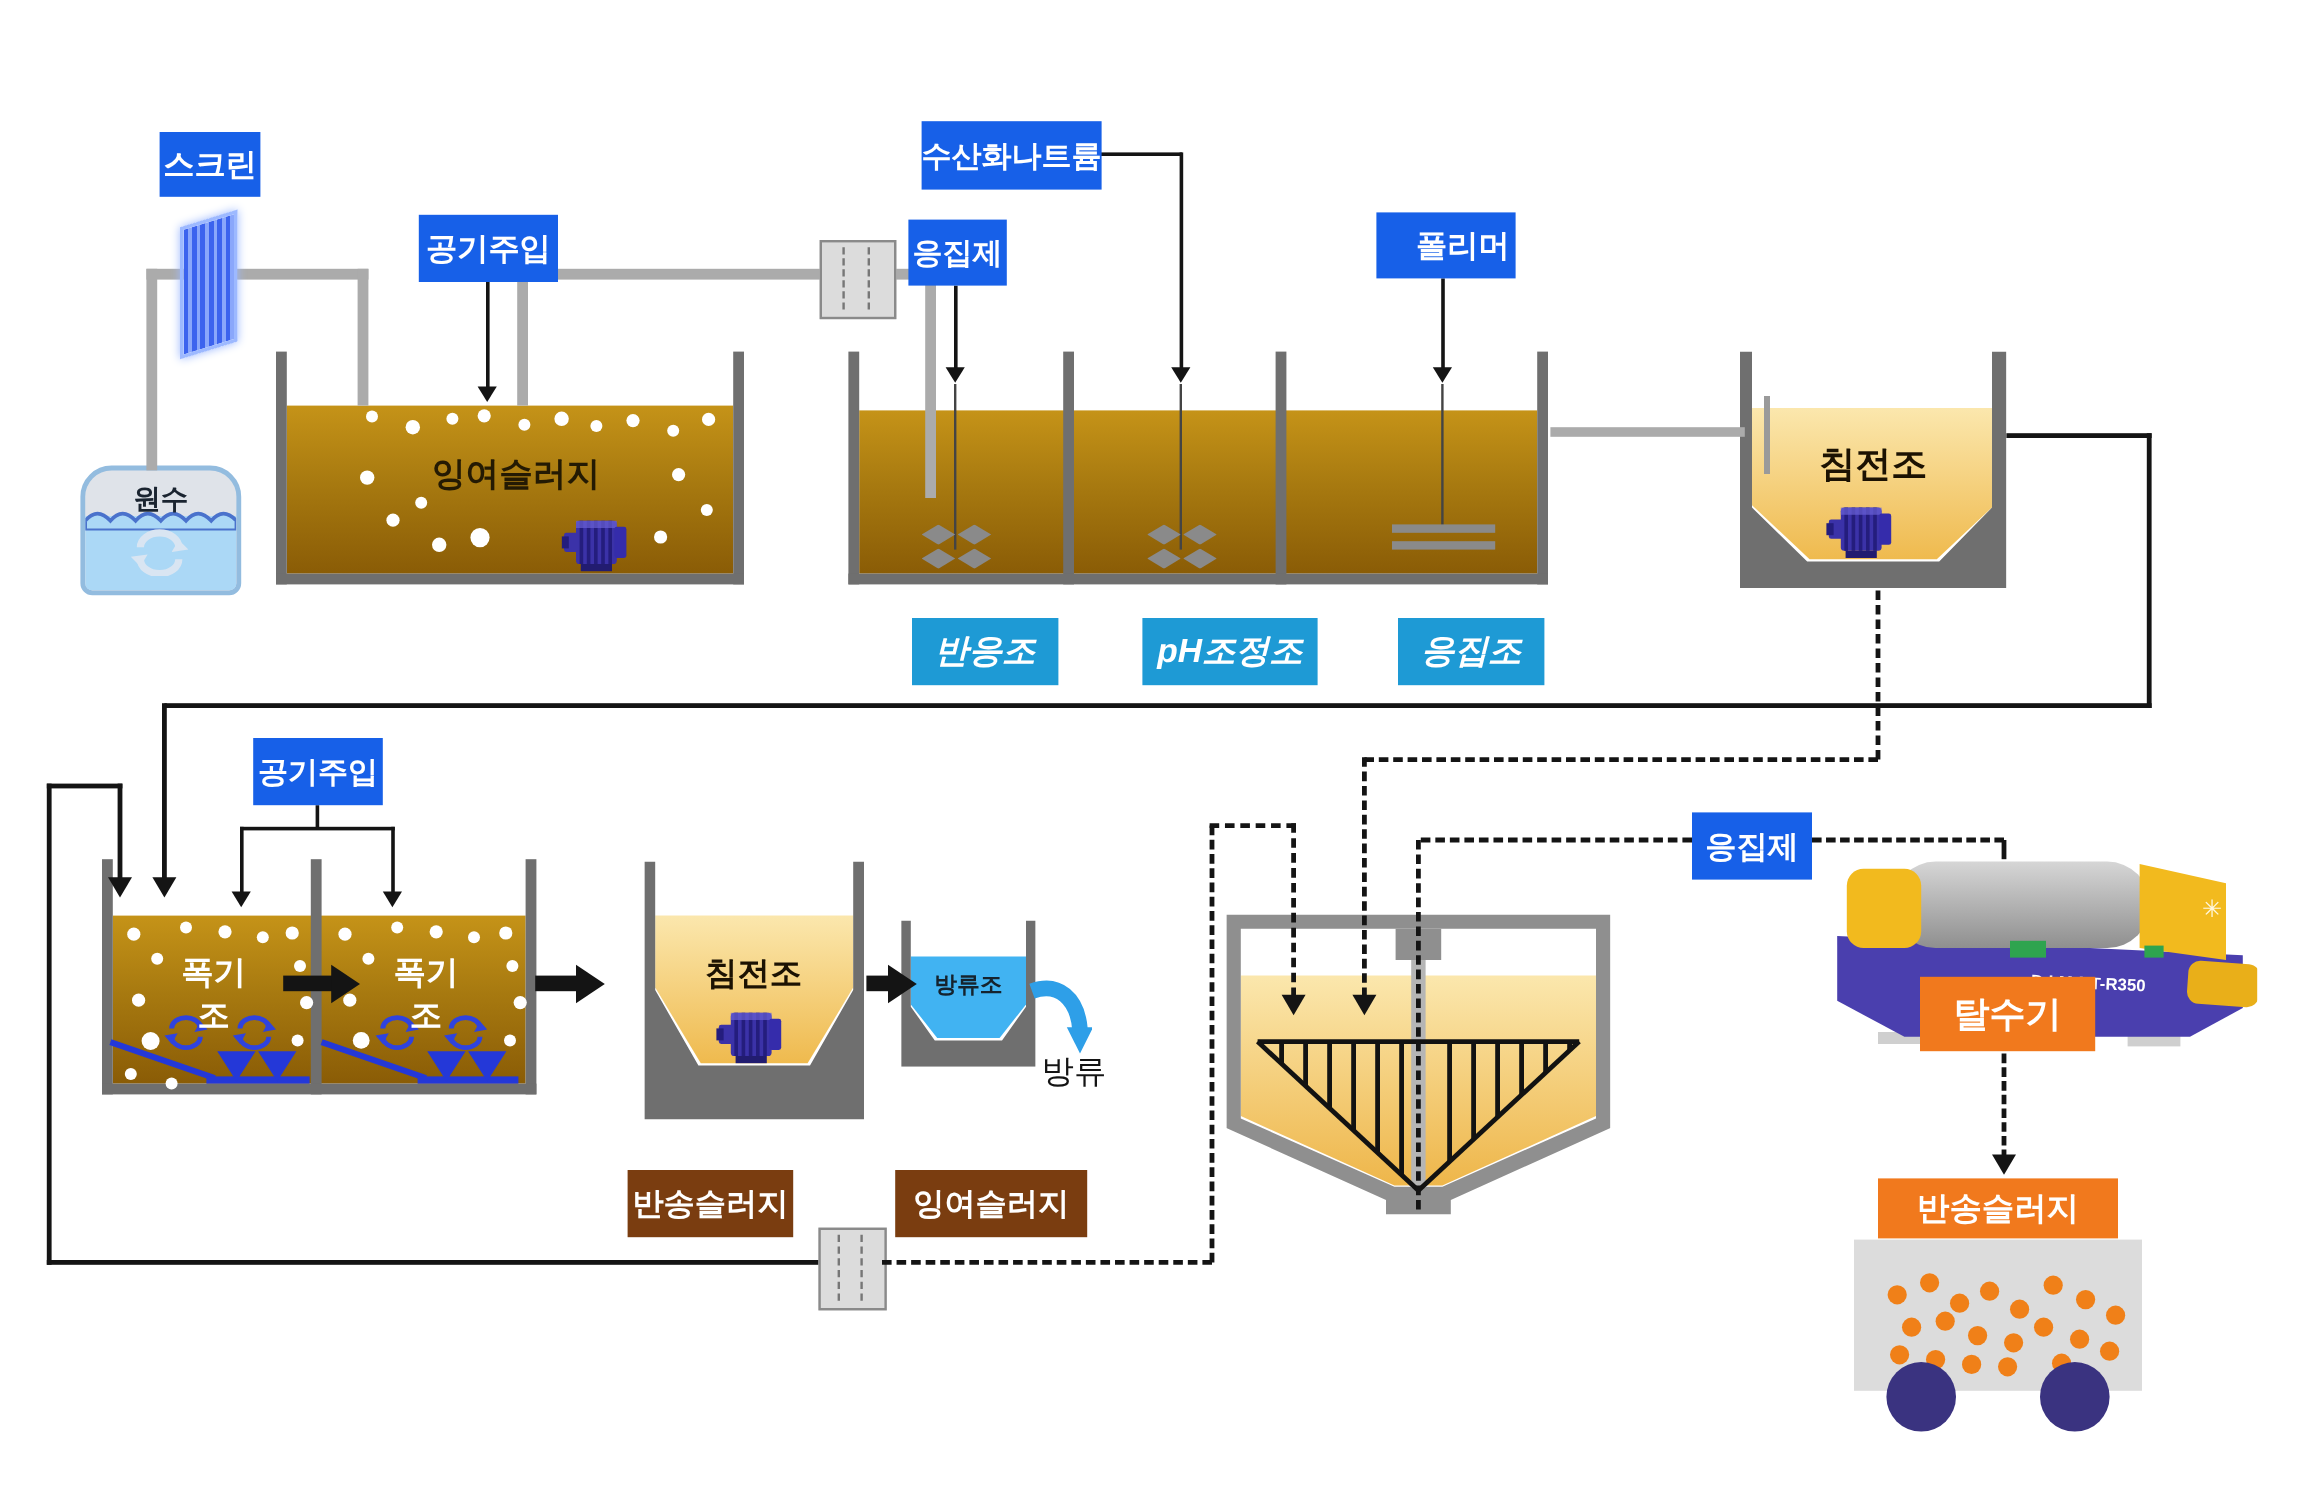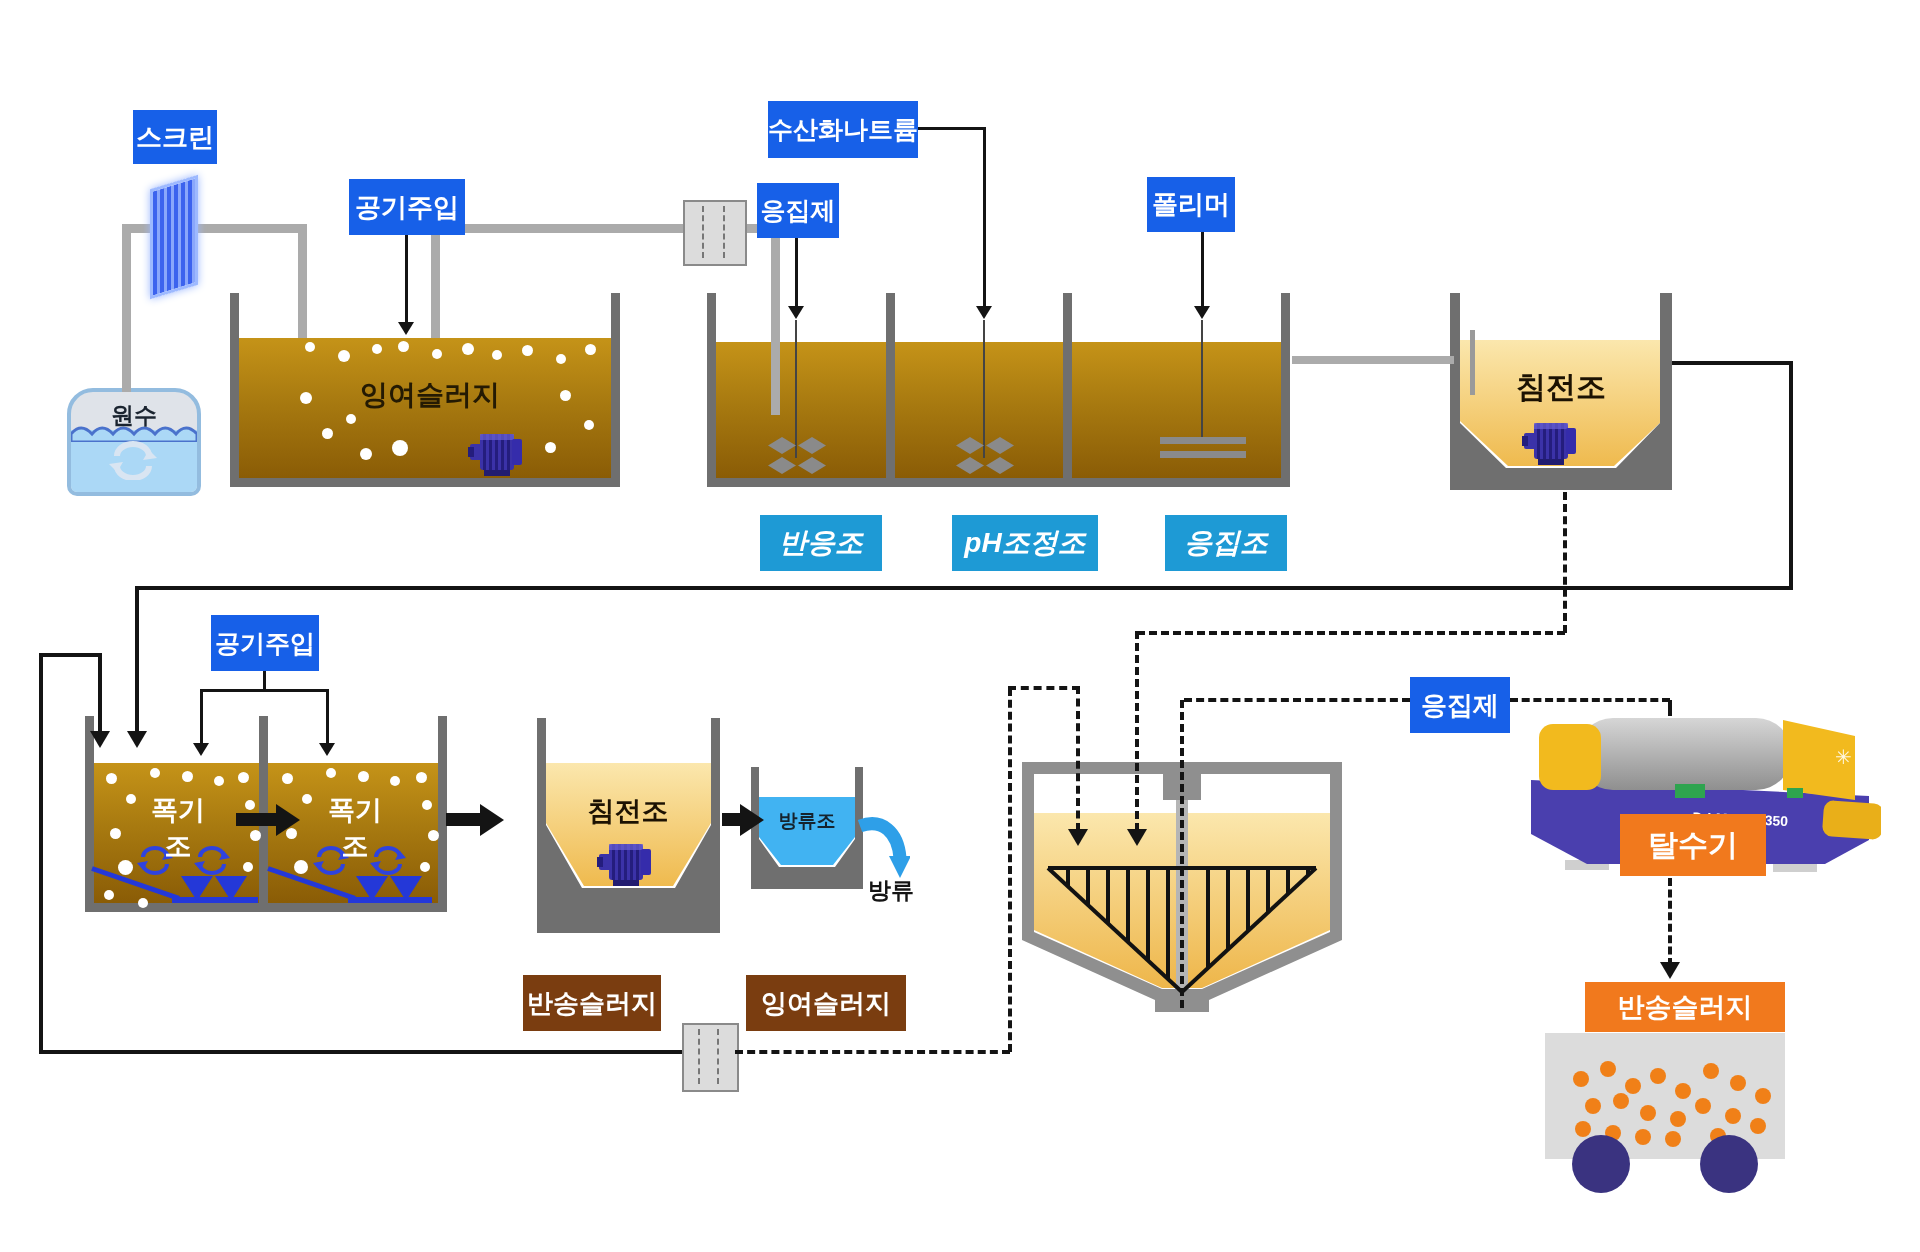--- a/index.html
+++ b/index.html
@@ -3,21 +3,21 @@
 <meta charset="utf-8">
 <style>
   html,body{margin:0;padding:0;background:#fff;}
   #canvas{position:relative;width:1920px;height:1252px;background:#ffffff;overflow:hidden;
           font-family:"Liberation Sans","DejaVu Sans",sans-serif;}
   .abs{position:absolute;}
   .lbl{position:absolute;display:flex;align-items:center;justify-content:center;
        color:#fff;font-weight:700;background:#1760e8;letter-spacing:0;}
   .lbl.cyan{background:#1e9ad5;font-style:italic;}
   .lbl.brown{background:#7a3d10;}
-  .lbl.orange{background:#f1791d;margin-left:20px;}
+  .lbl.orange{background:#f1791d;}
   .wall{position:absolute;background:#6f6f6f;}
   .pipe{position:absolute;background:#ababab;}
   .sline{position:absolute;background:#141414;}
   .dashh{position:absolute;border-top:4px dashed #141414;height:0;}
   .dashv{position:absolute;border-left:4px dashed #141414;width:0;}
   .thin{position:absolute;background:#444;}
   .bub{position:absolute;background:#fff;border-radius:50%;}
   .txt{position:absolute;font-weight:700;color:#241a03;}
   .ahd{position:absolute;width:0;height:0;border-left:10px solid transparent;
        border-right:10px solid transparent;border-top:17px solid #141414;}
@@ -367,29 +367,29 @@
   </div>
   <div class="abs" style="left:1572px;top:1135px;width:58px;height:58px;border-radius:50%;background:#3a3380;"></div>
   <div class="abs" style="left:1700px;top:1135px;width:58px;height:58px;border-radius:50%;background:#3a3380;"></div>
 
 
   <div class="lbl" style="left:133px;top:110px;width:84px;height:54px;font-size:26px;">스크린</div>
   <div class="lbl" style="left:349px;top:179px;width:116px;height:56px;font-size:26px;">공기주입</div>
   <div class="txt" style="left:350px;top:376px;width:160px;text-align:center;font-size:28px;">잉여슬러지</div>
   <div class="lbl" style="left:768px;top:101px;width:150px;height:57px;font-size:25px;">수산화나트륨</div>
   <div class="lbl" style="left:757px;top:183px;width:82px;height:55px;font-size:25px;">응집제</div>
-  <div class="lbl" style="left:1147px;top:177px;width:88px;height:55px;font-size:26px;">폴리머</div>
+  <div class="lbl" style="left:1147px;top:177px;width:88px;height:55px;font-size:26px;padding-left:28px;">폴리머</div>
   <div class="lbl cyan" style="left:760px;top:515px;width:122px;height:56px;font-size:28px;">반응조</div>
   <div class="lbl cyan" style="left:952px;top:515px;width:146px;height:56px;font-size:28px;">pH조정조</div>
   <div class="lbl cyan" style="left:1165px;top:515px;width:122px;height:56px;font-size:28px;">응집조</div>
 
   <div class="lbl" style="left:211px;top:615px;width:108px;height:56px;font-size:25px;">공기주입</div>
   <div class="abs" style="left:140px;top:792px;width:76px;text-align:center;font-size:27px;font-weight:700;color:#fff;">폭기조</div>
   <div class="abs" style="left:317px;top:792px;width:76px;text-align:center;font-size:27px;font-weight:700;color:#fff;">폭기조</div>
-  <div class="abs" style="left:868px;top:875px;width:60px;font-size:23px;font-weight:700;color:#141414;">방류</div>
+  <div class="abs" style="left:868px;top:875px;width:60px;font-size:27px;font-weight:400;color:#141414;">방류</div>
   <div class="lbl brown" style="left:523px;top:975px;width:138px;height:56px;font-size:26px;">반송슬러지</div>
   <div class="lbl brown" style="left:746px;top:975px;width:160px;height:56px;font-size:26px;">잉여슬러지</div>
   <div class="lbl" style="left:1410px;top:677px;width:100px;height:56px;font-size:26px;">응집제</div>
   <div class="lbl orange" style="left:1600px;top:814px;width:146px;height:62px;font-size:30px;">탈수기</div>
   <div class="lbl orange" style="left:1565px;top:982px;width:200px;height:50px;font-size:27px;">반송슬러지</div>
 
 
 </div>
 
 </body></html>

